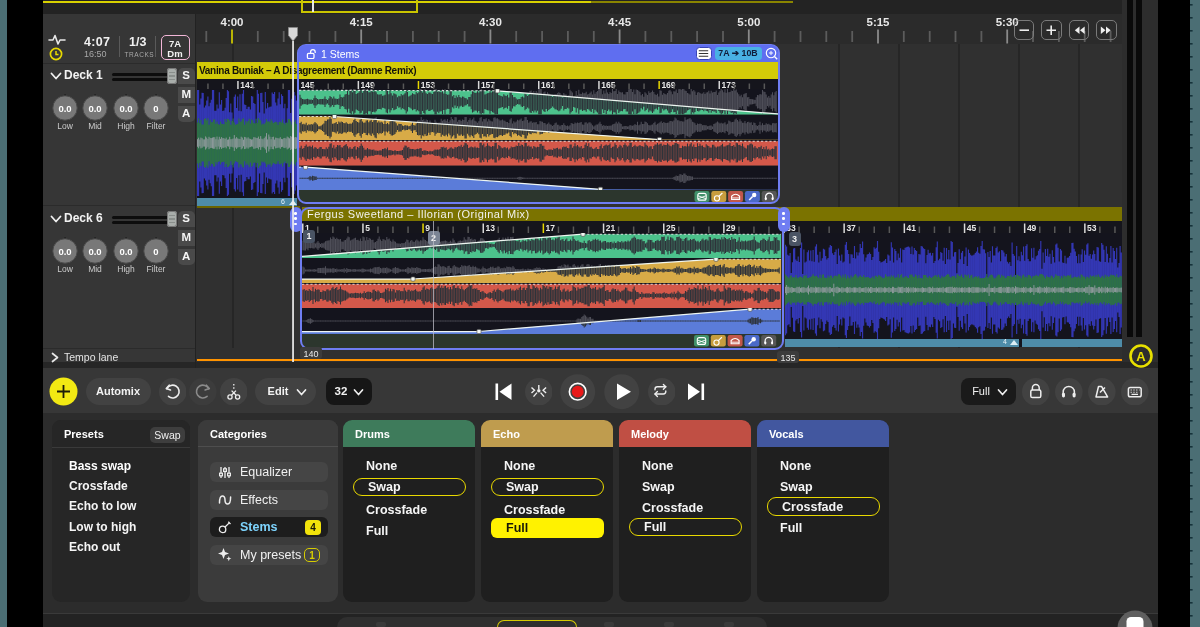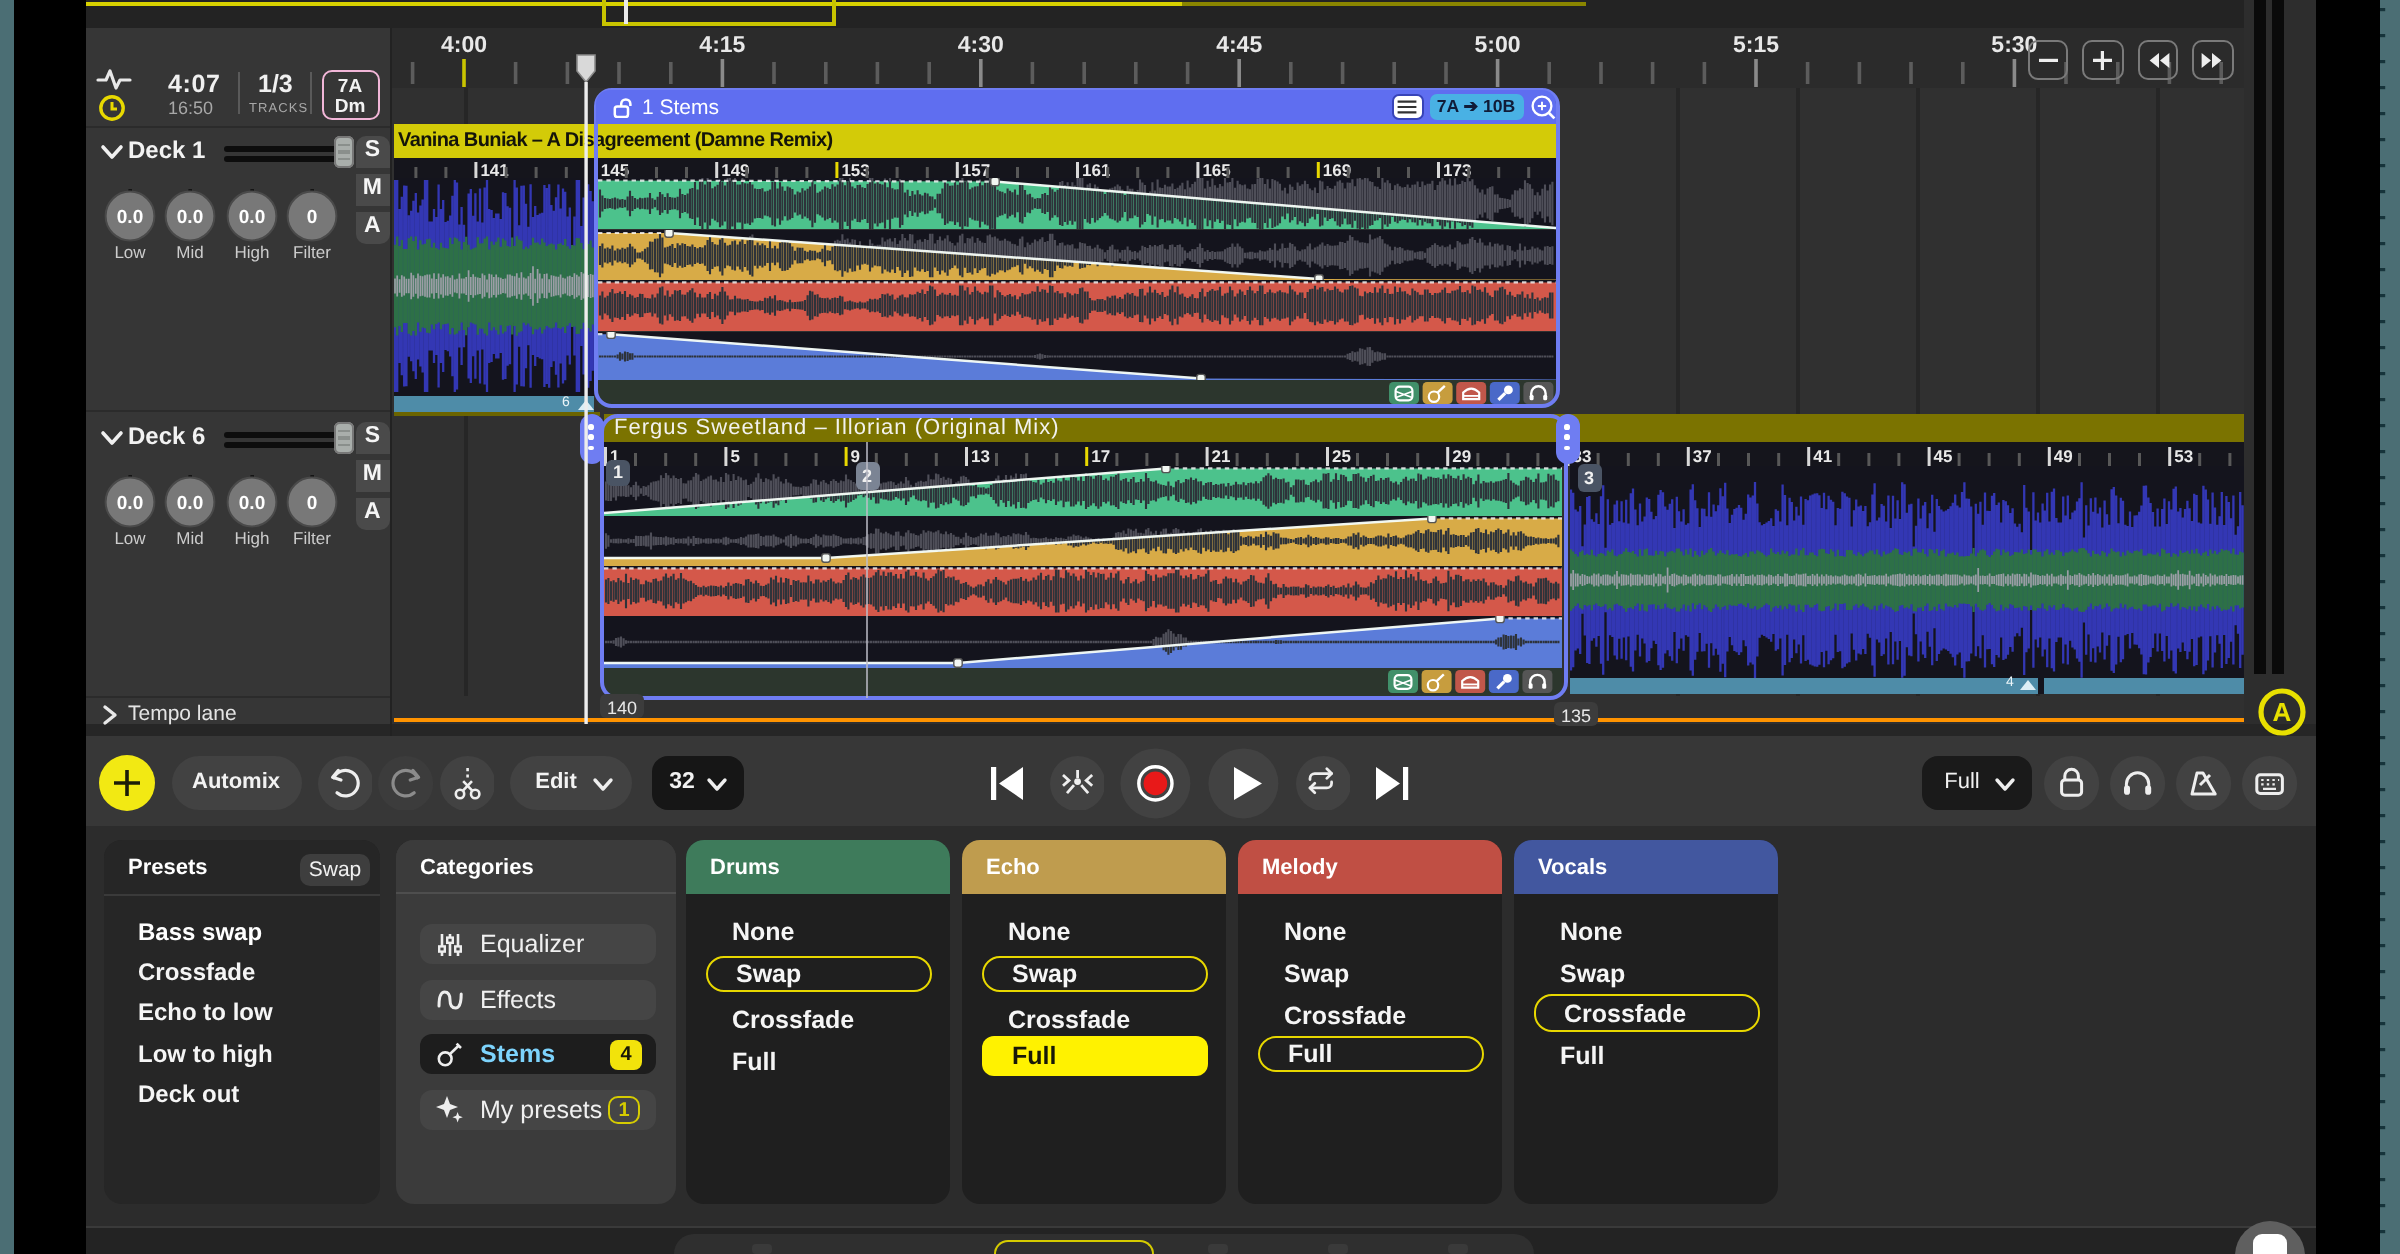--- a/index.html
+++ b/index.html
@@ -715,21 +715,21 @@
 <div class="abs" style="left:52px;top:420px;width:138px;height:182px;background:#262626;border-radius:9px"></div>
 <div class="abs" style="left:52px;top:420px;width:138px;height:27px;background:#262626;border-radius:9px 9px 0 0"></div>
 <div class="txt" style="left:64px;top:428px;font-size:11px;font-weight:bold;color:#fff">Presets</div>
 <div class="abs" style="left:150px;top:426.5px;width:35px;height:16px;background:#3e3e3e;border-radius:5px"></div>
 <div class="txt" style="left:167.5px;top:428.5px;font-size:10.5px;color:#f0f0f0;transform:translateX(-50%)">Swap</div>
 <div class="abs" style="left:52px;top:447px;width:138px;height:1px;background:#3a3a3a"></div>
 <div class="txt" style="left:69px;top:458.5px;font-size:12px;font-weight:bold;color:#ffffff">Bass swap</div>
 <div class="txt" style="left:69px;top:478.9px;font-size:12px;font-weight:bold;color:#f5f5f5">Crossfade</div>
 <div class="txt" style="left:69px;top:499.3px;font-size:12px;font-weight:bold;color:#f5f5f5">Echo to low</div>
 <div class="txt" style="left:69px;top:519.7px;font-size:12px;font-weight:bold;color:#f5f5f5">Low to high</div>
-<div class="txt" style="left:69px;top:540.1px;font-size:12px;font-weight:bold;color:#f5f5f5">Deck out</div>
+<div class="txt" style="left:69px;top:540.1px;font-size:12px;font-weight:bold;color:#f5f5f5">Echo out</div>
 <div class="abs" style="left:198px;top:420px;width:140px;height:182px;background:#3b3b3b;border-radius:9px"></div>
 <div class="abs" style="left:198px;top:420px;width:140px;height:27px;background:#3b3b3b;border-radius:9px 9px 0 0"></div>
 <div class="txt" style="left:210px;top:428px;font-size:11px;font-weight:bold;color:#fff">Categories</div>
 <div class="abs" style="left:198px;top:445.5px;width:140px;height:1px;background:#4e4e4e"></div>
 <div class="abs" style="left:210px;top:462px;width:117.5px;height:20px;background:#454545;border-radius:6px"></div>
 <div class="txt" style="left:240px;top:465px;font-size:12.5px;color:#f0f0f0">Equalizer</div>
 <svg style="position:absolute;left:218px;top:465.5px" width="14" height="13" viewBox="0 0 14 13">
     <path d="M3 1 V12 M7 1 V12 M11 1 V12" stroke="#eee" stroke-width="1.3"></path>
     <rect x="1.6" y="7.2" width="2.8" height="2.6" fill="#454545" stroke="#eee" stroke-width="1.2"></rect>
     <rect x="5.6" y="2.8" width="2.8" height="2.6" fill="#454545" stroke="#eee" stroke-width="1.2"></rect>

